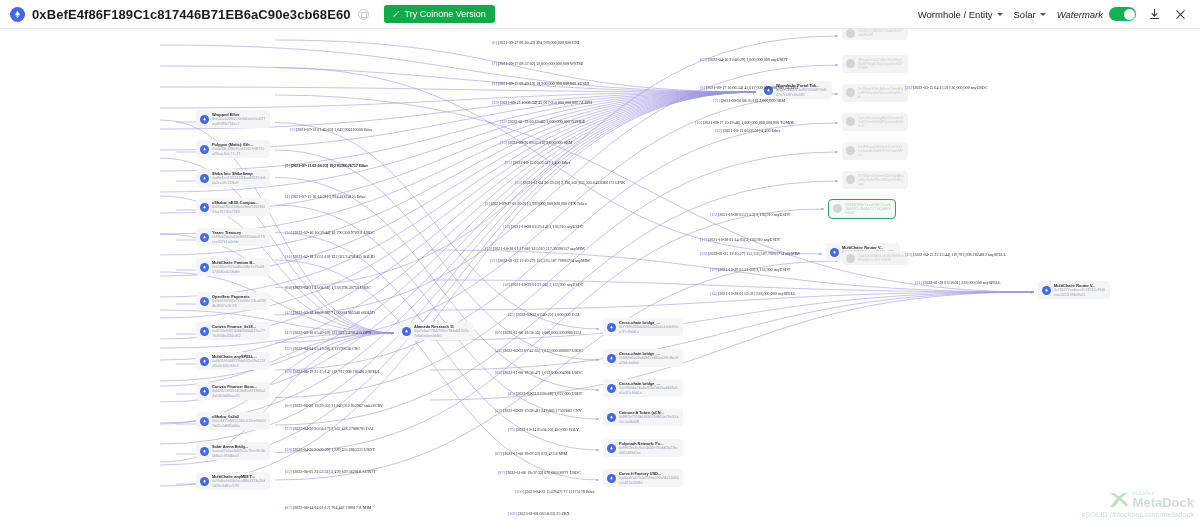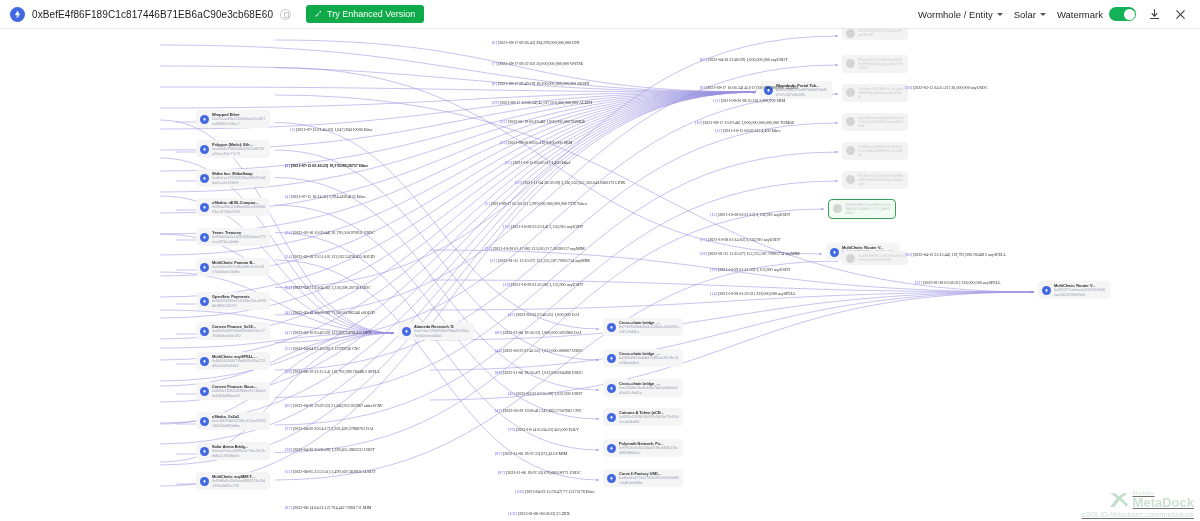--- a/index.html
+++ b/index.html
@@ -22,21 +22,21 @@
   }
   .hdr-left { display: flex; align-items: center; gap: 7px; }
   .eth-badge {
     width: 15px; height: 15px; border-radius: 50%;
     background: #4268e3;
     display: flex; align-items: center; justify-content: center;
     flex: 0 0 auto;
   }
   .eth-badge svg { display: block; }
   .addr-text {
-    font-size: 10px; font-weight: normal; color: #1b1b1b;
+    font-size: 13px; font-weight: bold; color: #1b1b1b;
     letter-spacing: .1px; white-space: nowrap;
   }
   .copy-icon {
     width: 11px; height: 11px; border-radius: 50%;
     border: 1.3px solid #c8c8c8;
     position: relative; cursor: pointer;
   }
   .copy-icon::after {
     content: ""; position: absolute;
     left: 2.6px; top: 2.6px; width: 3.5px; height: 3.5px;
@@ -63,21 +63,21 @@
     font-size: 9.5px; color: #262626;
     cursor: pointer; white-space: nowrap;
   }
   .caret {
     width: 0; height: 0;
     border-left: 3.2px solid transparent;
     border-right: 3.2px solid transparent;
     border-top: 3.8px solid #555;
   }
   .wm-wrap { display: flex; align-items: center; gap: 6px; }
-  .wm-label { font-size: 9.5px; color: #262626; white-space: nowrap; }
+  .wm-label { font-size: 9.5px; color: #262626; white-space: nowrap; font-style: italic; }
   .toggle {
     width: 27px; height: 14px; border-radius: 7px;
     background: #14b256; position: relative; cursor: pointer;
   }
   .toggle::after {
     content: ""; position: absolute;
     right: 1.5px; top: 1.5px;
     width: 11px; height: 11px; border-radius: 50%;
     background: #fff;
   }
@@ -138,21 +138,20 @@
     font-family: "Liberation Serif", serif;
     cursor: pointer;
   }
   .edge-label .idx { color: #6b63e8; }
 
   
   .watermark {
     position: absolute; right: 6px; bottom: 2px;
     text-align: left; pointer-events: none;
     opacity: .55;
-    text-decoration: underline;
   }
   .wm-top { display: flex; align-items: flex-end; gap: 3px; justify-content: flex-end; }
   .wm-mark { width: 22px; height: 18px; display: block; }
   .wm-names { display: flex; flex-direction: column; align-items: flex-start; }
   .wm-small { font-size: 4.5px; color: #9fc9ab; letter-spacing: .4px; }
   .wm-big { font-size: 13px; font-weight: bold; color: #9fc9ab; line-height: 1; }
   .wm-url { font-size: 7.5px; color: #9fc9ab; margin-top: 1px; }
 </style>
 </head>
 <body>
@@ -165,21 +164,21 @@
         <path d="M12 17.3 L5.5 13.5 L12 22 L18.5 13.5 Z" fill="#ffffff" opacity=".7"></path>
       </svg>
     </span>
     <span class="addr-text">0xBefE4f86F189C1c817446B71EB6aC90e3cb68E60</span>
     <span class="copy-icon"></span>
     <button class="enhanced-btn">
       <svg class="enh-ico" viewBox="0 0 24 24">
         <path d="M6 19 C9 17 13 14 17 7 C13 12 9 14 6 16 Z" fill="#ffffff"></path>
         <circle cx="17.5" cy="6.5" r="2" fill="#ffffff"></circle>
       </svg>
-      <span>Try Enhanced Version</span>
+      <span>Try Coinone Version</span>
     </button>
   </div>
 
   <div class="hdr-right">
     <div class="dropdown">
       <span>Wormhole / Entity</span>
       <span class="caret"></span>
     </div>
     <div class="dropdown">
       <span>Solar</span>

